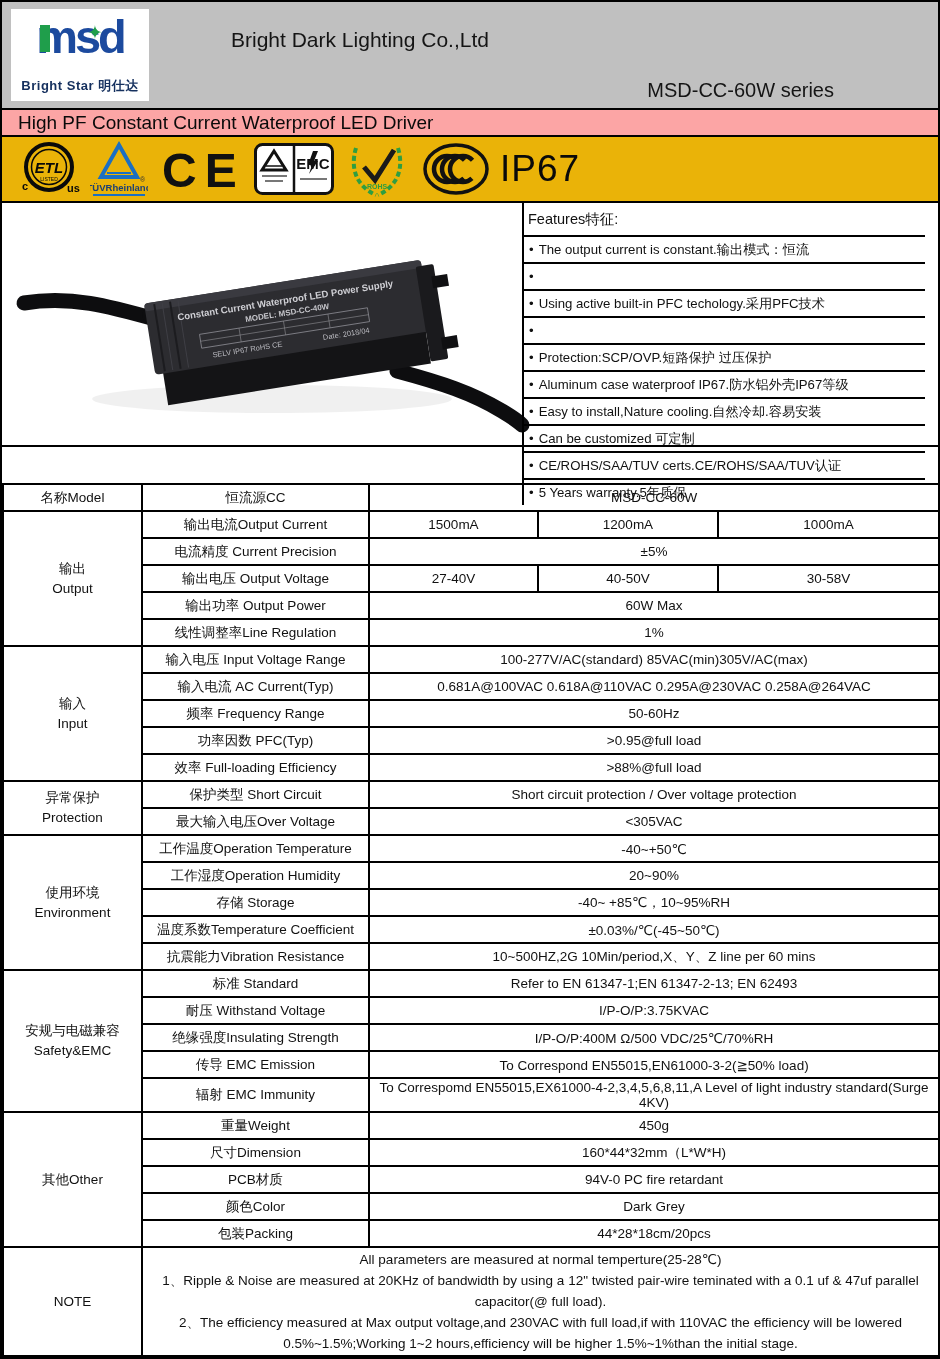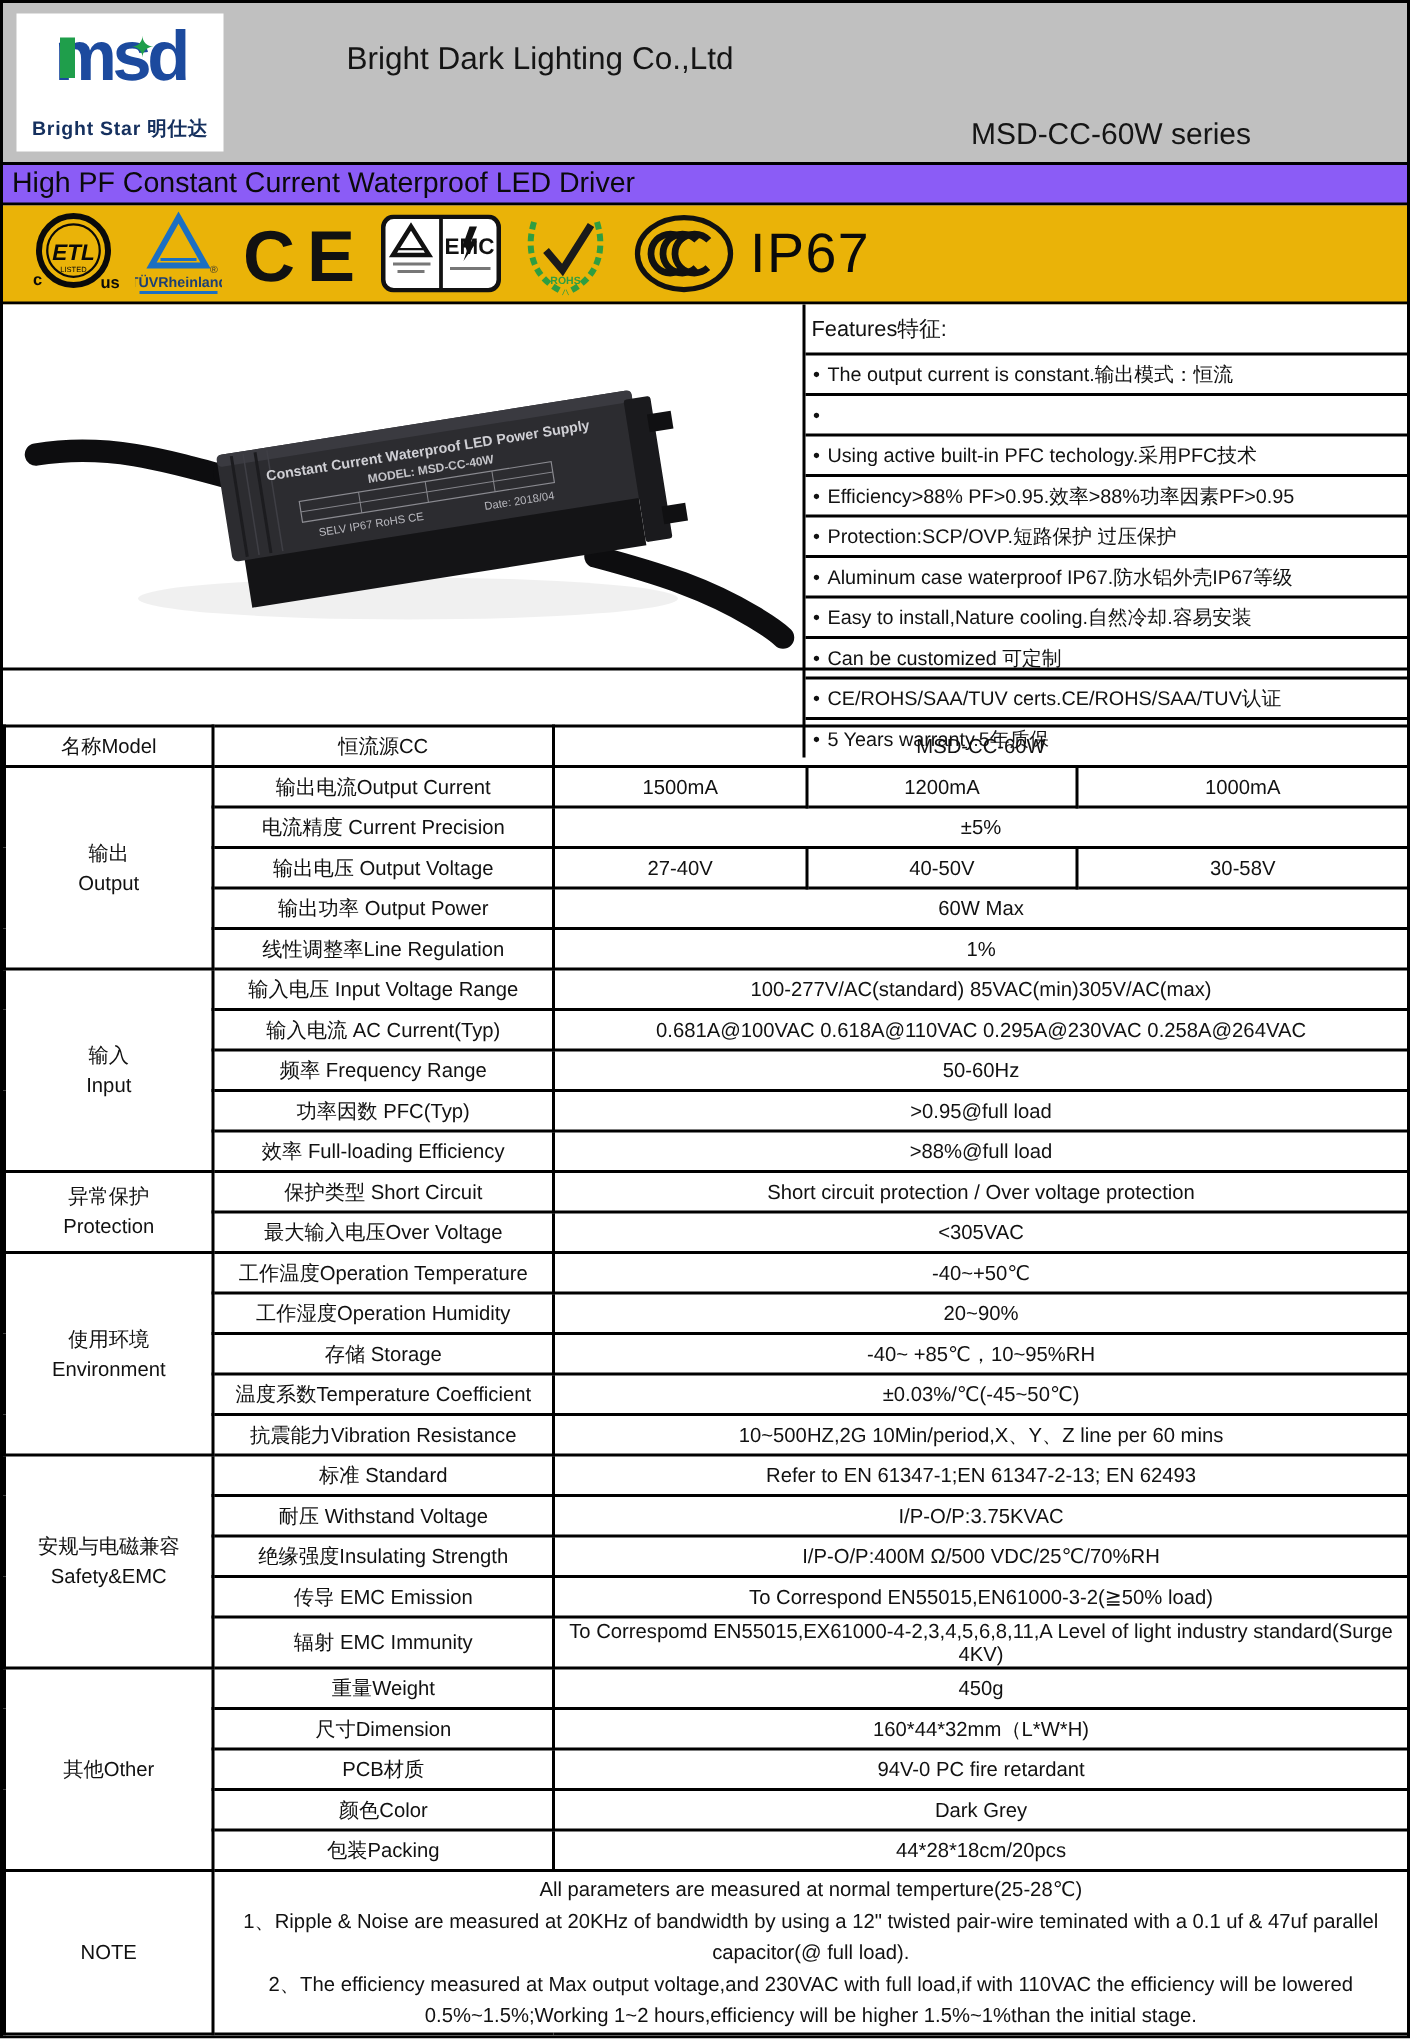--- a/index.html
+++ b/index.html
@@ -13,29 +13,29 @@
   .logo-box{position:absolute;left:9px;top:7px;width:138px;height:92px;background:#ffffff;}
   .logo-msd{position:relative;text-align:center;font-weight:bold;font-size:47px;line-height:52px;
     letter-spacing:-3px;color:#1c4a9e;margin-top:2px;}
   .logo-green-bar{position:absolute;left:29px;top:14px;width:10px;height:27px;background:#1f9e4b;}
   .logo-star{position:absolute;left:76px;top:-4px;font-size:19px;color:#1f9e4b;font-style:normal;}
   .logo-brand{position:absolute;left:0;right:0;bottom:6px;text-align:center;font-weight:bold;
     font-size:13px;color:#15305e;letter-spacing:.5px;}
   .company-title{position:absolute;left:229px;top:26px;font-size:21px;color:#151515;}
   .series-title{position:absolute;right:104px;bottom:6px;font-size:20px;color:#151515;}
   
-  .banner{height:25px;line-height:25px;background:#8b5cf6;border-bottom:2px solid #000;
-    font-size:19px;padding-left:6px;color:#0a0a0a;}
+  .banner{height:25px;line-height:25px;background:#fca5a5;border-bottom:2px solid #000;
+    font-size:19px;padding-left:16px;color:#0a0a0a;}
   
   .certs{height:64px;border-bottom:2px solid #000;display:flex;align-items:center;padding-left:16px;background:#eab308;}
   .cert{display:flex;align-items:center;justify-content:center;}
   .ip67{font-size:37px;font-weight:normal;color:#0a0a0a;margin-left:10px;letter-spacing:1px;}
   
   .product-section{position:relative;height:242px;border-bottom:2px solid #000;background:#fff;}
-  .features{position:absolute;top:0;right:0;width:401px;height:302px;border-left:2px solid #000;
+  .features{position:absolute;top:0;right:13px;width:401px;height:302px;border-left:2px solid #000;
     display:flex;flex-direction:column;}
   .features-title{height:32px;border-bottom:2px solid #000;display:flex;align-items:center;
     padding-left:4px;font-size:14.5px;}
   .feature-item{flex:1;border-bottom:2px solid #000;display:flex;align-items:center;
     padding-left:3px;font-size:13.2px;white-space:nowrap;overflow:hidden;}
   .feature-item:last-child{border-bottom:none;}
   .feature-item .bullet{margin:0 5px 0 2px;}
   .product-photo{position:absolute;left:0;top:0;}
   
   .gap-band{height:36px;background:#fff;}
@@ -163,21 +163,20 @@
       <div style="display:contents"><div class="feature-item">
             <span class="bullet">•</span>
             <span>The output current is constant.输出模式：恒流</span>
           </div><div class="feature-item">
             <span class="bullet">•</span>
           </div><div class="feature-item">
             <span class="bullet">•</span>
             <span>Using active built-in PFC techology.采用PFC技术</span>
           </div><div class="feature-item">
             <span class="bullet">•</span>
-            <span>Efficiency&gt;88% PF&gt;0.95.效率&gt;88%功率因素PF&gt;0.95</span>
           </div><div class="feature-item">
             <span class="bullet">•</span>
             <span>Protection:SCP/OVP.短路保护 过压保护</span>
           </div><div class="feature-item">
             <span class="bullet">•</span>
             <span>Aluminum case waterproof IP67.防水铝外壳IP67等级</span>
           </div><div class="feature-item">
             <span class="bullet">•</span>
             <span>Easy to install,Nature cooling.自然冷却.容易安装</span>
           </div><div class="feature-item">

